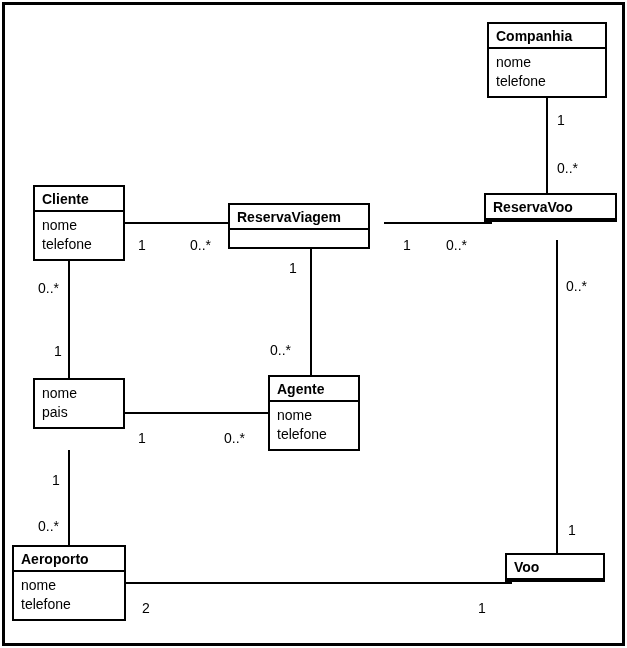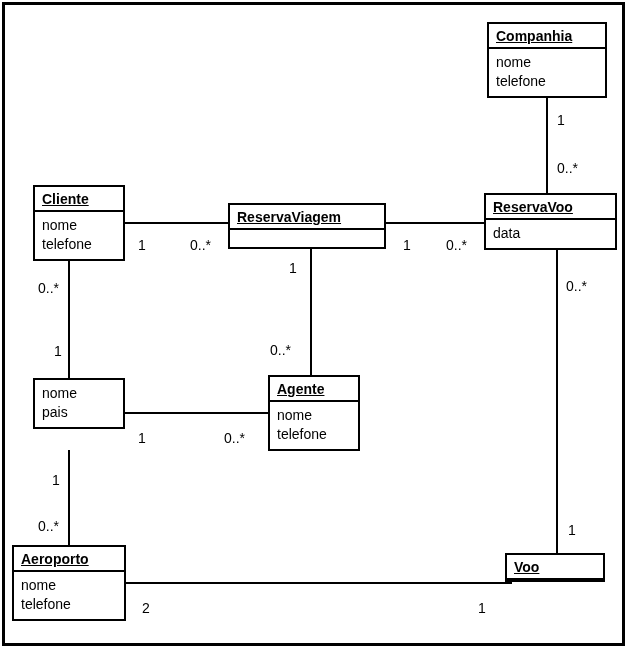--- a/index.html
+++ b/index.html
@@ -39,21 +39,20 @@
     background: #ffffff;
     z-index: 2;
     box-sizing: border-box;
   }
   .class-title {
     font-weight: bold;
     font-size: 14px;
     padding: 4px 7px 3px 7px;
     border-bottom: 2px solid #000;
     white-space: nowrap;
-    text-decoration: underline;
   }
   .class-attrs {
     padding: 4px 0 5px 7px;
     min-height: 8px;
   }
   .class-attrs .attr {
     font-size: 14px;
     line-height: 19px;
     white-space: nowrap;
   }
@@ -97,29 +96,26 @@
           <div class="attr">telefone</div>
         </div>
       </div>
       <div class="class-box" style="left: 33px; top: 185px; width: 92px;">
         <div class="class-title">Cliente</div>
         <div class="class-attrs">
           <div class="attr">nome</div>
           <div class="attr">telefone</div>
         </div>
       </div>
-      <div class="class-box" style="left: 228px; top: 203px; width: 158px;">
+      <div class="class-box" style="left: 228px; top: 203px; width: 142px;">
         <div class="class-title">ReservaViagem</div>
         <div class="class-attrs"></div>
       </div>
       <div class="class-box" style="left: 484px; top: 193px; width: 133px;">
         <div class="class-title">ReservaVoo</div>
-        <div class="class-attrs">
-          <div class="attr">data</div>
-        </div>
       </div>
       <div class="class-box" style="left: 33px; top: 378px; width: 92px;">
         <div class="class-attrs">
           <div class="attr">nome</div>
           <div class="attr">pais</div>
         </div>
       </div>
       <div class="class-box" style="left: 268px; top: 375px; width: 92px;">
         <div class="class-title">Agente</div>
         <div class="class-attrs">

